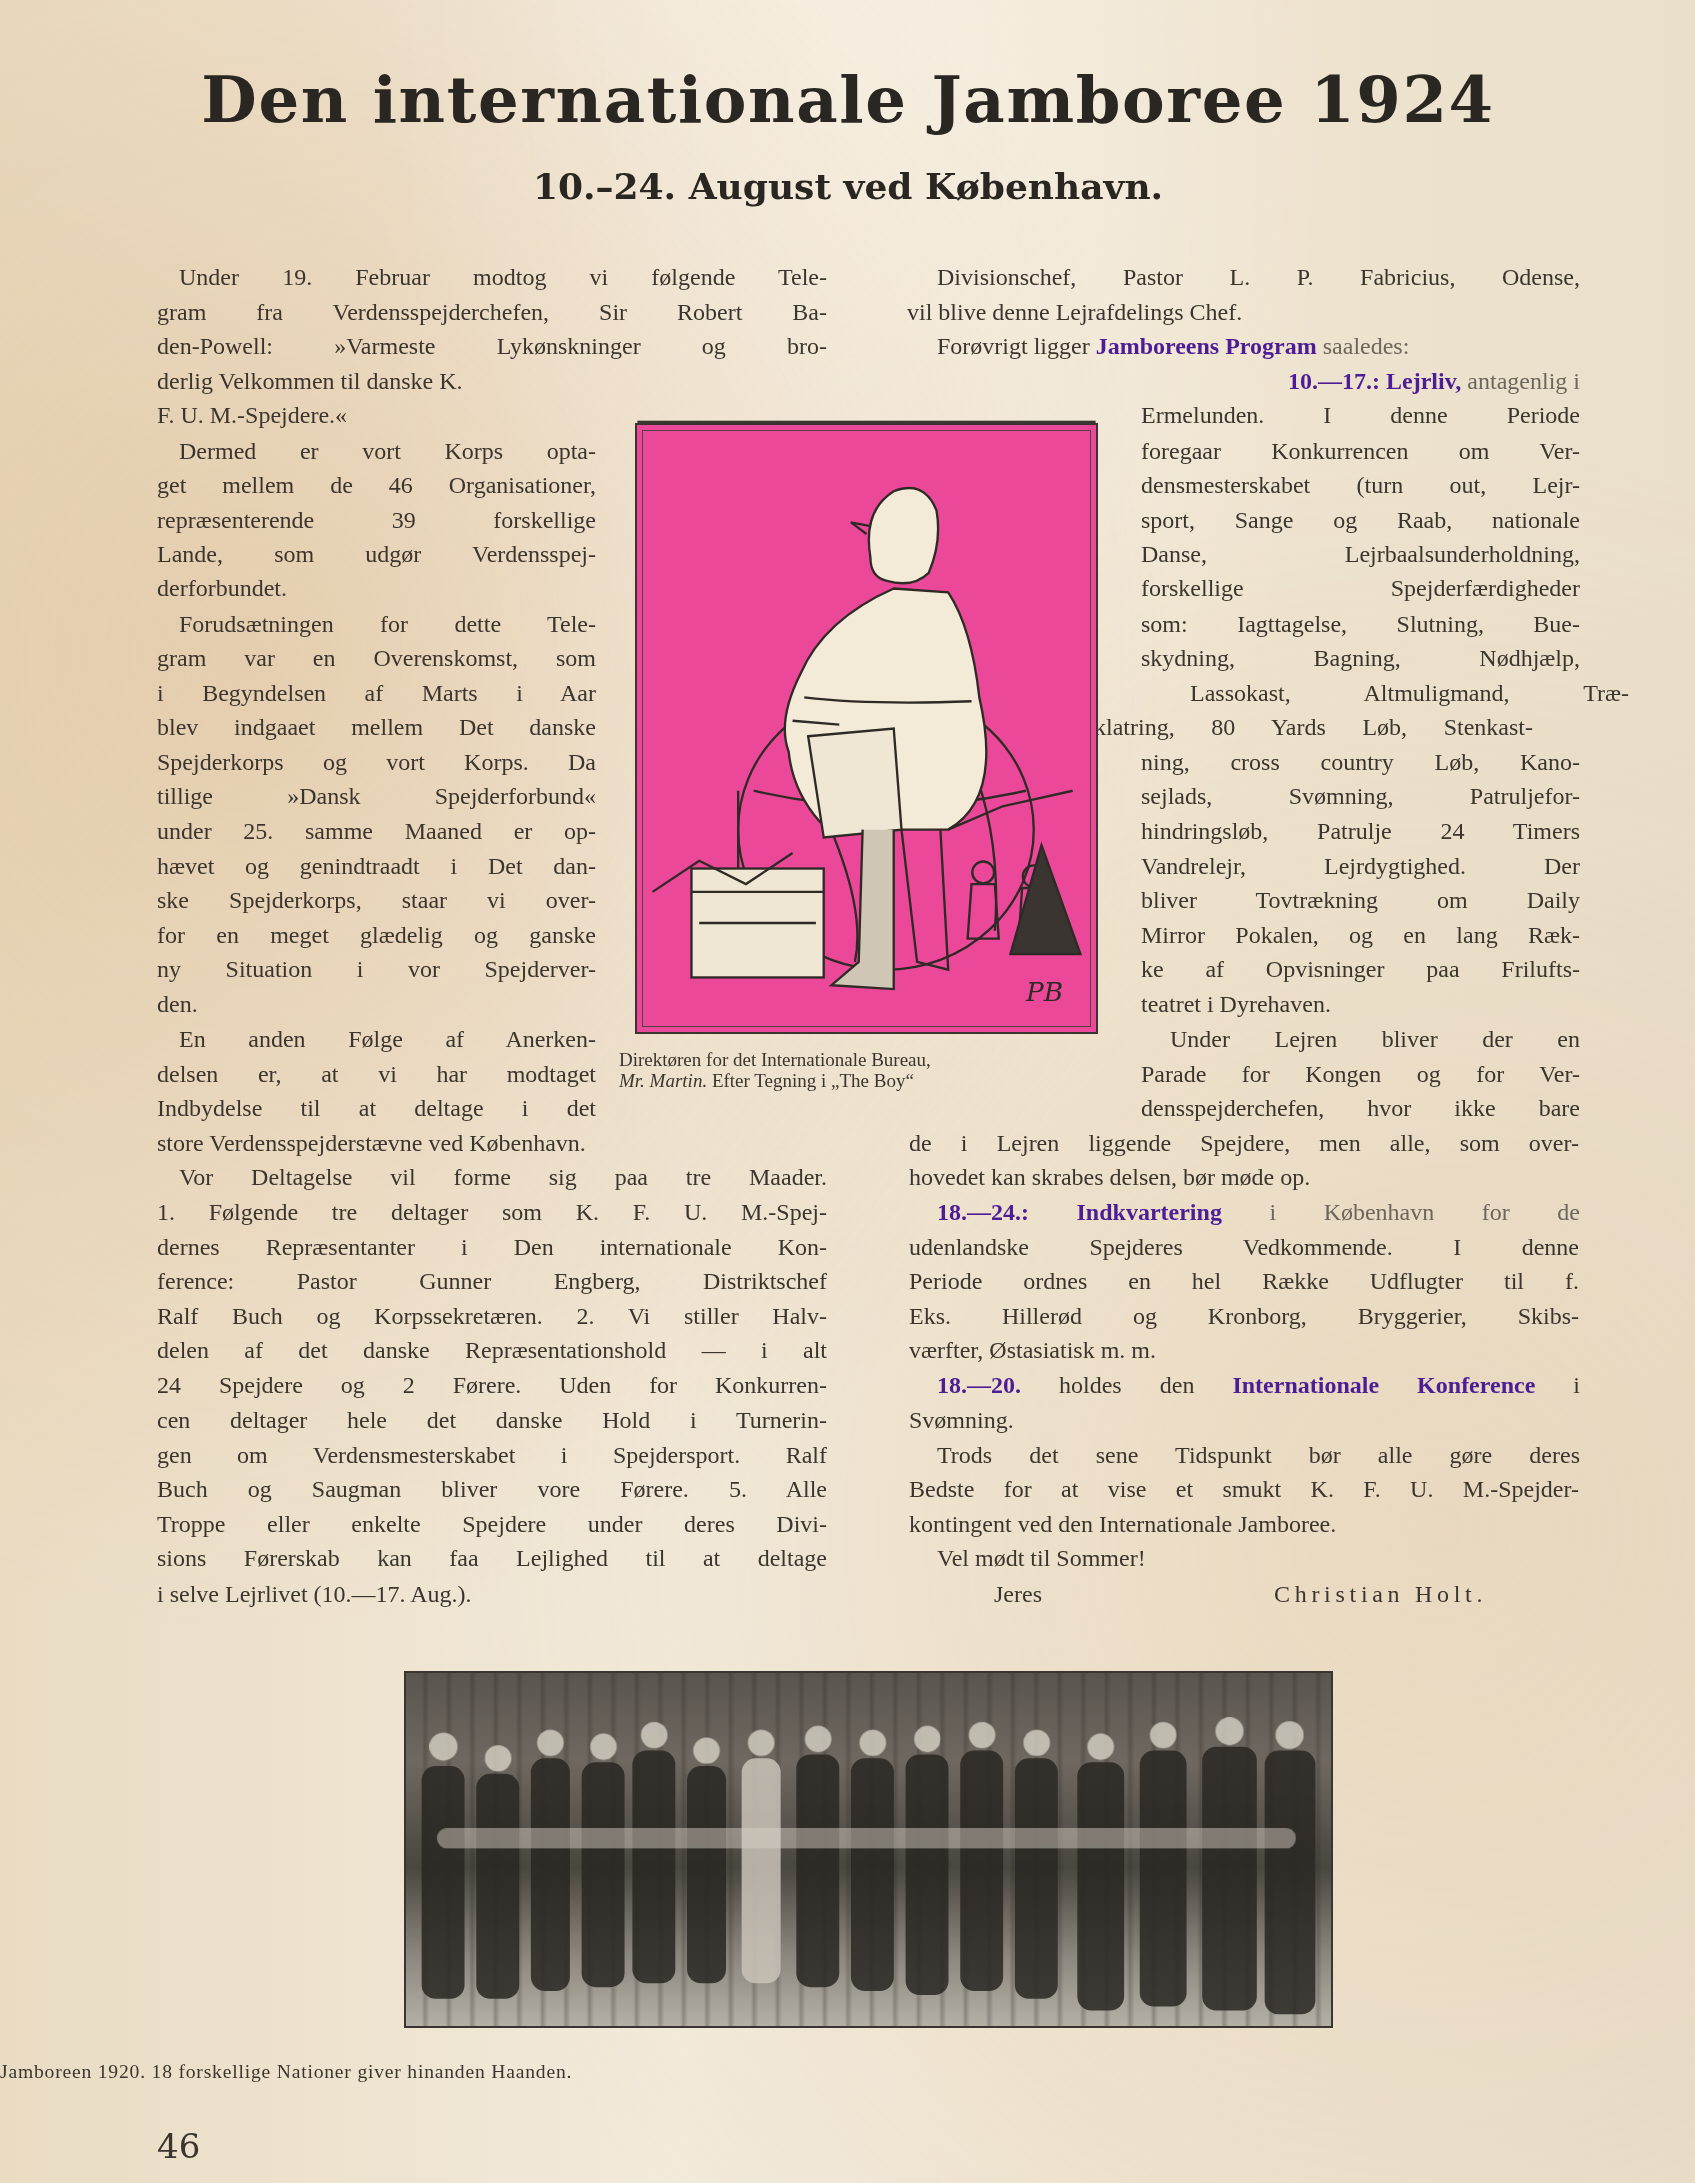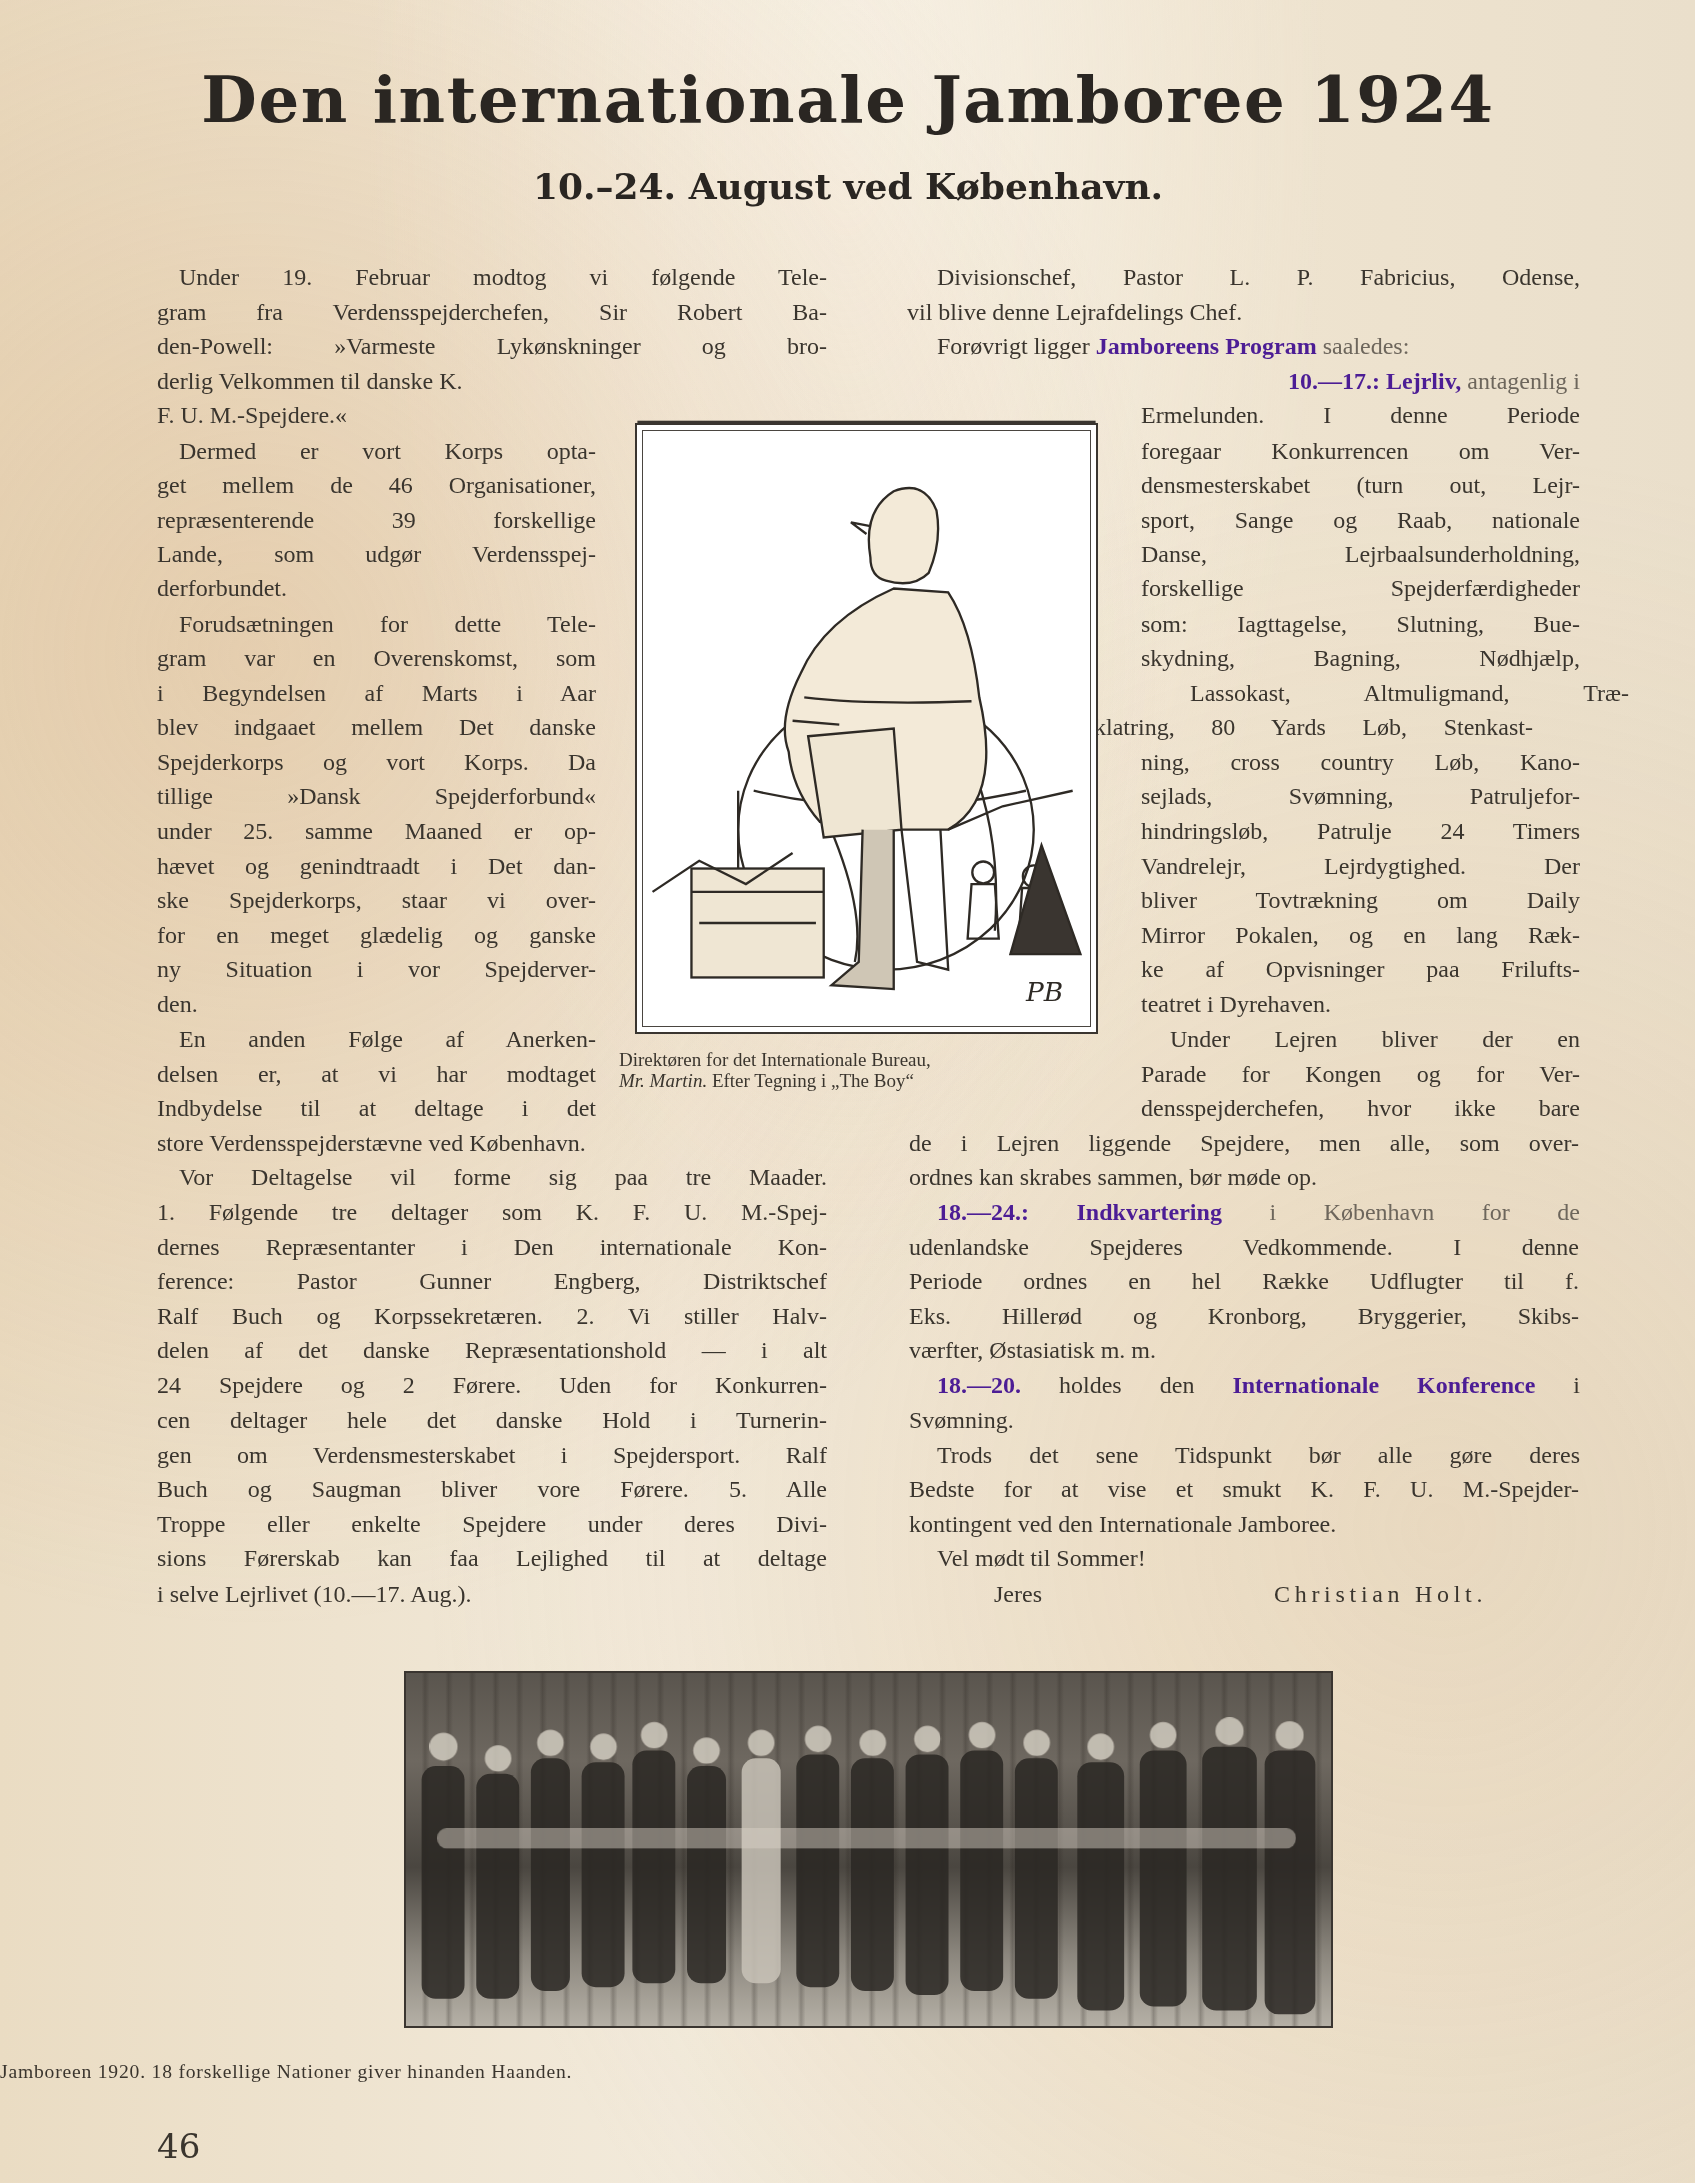--- a/index.html
+++ b/index.html
@@ -30,21 +30,21 @@
     white-space:nowrap; text-align:justify; text-align-last:justify;
     color:#3a352e;
   }
   .line.last { text-align-last:left; }
   .line.right-align { text-align:right; text-align-last:right; }
   .line b { font-weight:bold; color:#4c1d95; }
   .faded { color:#6d665c; }
   #illus {
     left:635px; top:423px; width:463px; height:611px;
     border:2.4px solid #3a3530; box-shadow: 0 -4.7px 0 -2.4px #3a3530;
-    box-sizing:border-box; background:#ffffff;
+    box-sizing:border-box; background:#ec4899;
   }
   #illus-inner { position:absolute; left:4.7px; top:4.7px; right:4.7px; bottom:4.7px; border:0.8px solid #4a4540; }
   #illus svg { position:absolute; left:0; top:0; width:100%; height:100%; }
   .cap {
     position:absolute; font-family:"Liberation Serif",serif; font-size:19px; line-height:20.4px;
     color:#3a352e; text-align:left; white-space:nowrap;
   }
   .cap i { font-style:italic; }
   #photo {
     left:404px; top:1671px; width:929px; height:357px;
@@ -130,21 +130,21 @@
   <div class="line" style="left:1141px;width:439px;top:814px">hindringsløb, Patrulje 24 Timers</div>
   <div class="line" style="left:1141px;width:439px;top:849px">Vandrelejr, Lejrdygtighed. Der</div>
   <div class="line" style="left:1141px;width:439px;top:883px">bliver Tovtrækning om Daily</div>
   <div class="line" style="left:1141px;width:439px;top:918px">Mirror Pokalen, og en lang Ræk-</div>
   <div class="line" style="left:1141px;width:439px;top:952px">ke af Opvisninger paa Frilufts-</div>
   <div class="line last" style="left:1141px;width:439px;top:987px">teatret i Dyrehaven.</div>
   <div class="line" style="left:1170px;width:410px;top:1022px">Under Lejren bliver der en</div>
   <div class="line" style="left:1141px;width:439px;top:1057px">Parade for Kongen og for Ver-</div>
   <div class="line" style="left:1141px;width:439px;top:1091px">densspejderchefen, hvor ikke bare</div>
   <div class="line" style="left:909px;width:670px;top:1126px">de i Lejren liggende Spejdere, men alle, som over-</div>
-  <div class="line last" style="left:909px;width:670px;top:1160px">ordnes kan skrabes sammen, bør møde op.</div>
+  <div class="line last" style="left:909px;width:670px;top:1160px">hovedet kan skrabes delsen, bør møde op.</div>
   <div class="line" style="left:937px;width:643px;top:1195px">
     <b>18.—24.: Indkvartering</b><span class="faded"> i København for de</span>
   </div>
   <div class="line" style="left:909px;width:670px;top:1230px">udenlandske Spejderes Vedkommende. I denne</div>
   <div class="line" style="left:909px;width:670px;top:1264px">Periode ordnes en hel Række Udflugter til f.</div>
   <div class="line" style="left:909px;width:670px;top:1299px">Eks. Hillerød og Kronborg, Bryggerier, Skibs-</div>
   <div class="line last" style="left:909px;width:670px;top:1333px">værfter, Østasiatisk m. m.</div>
   <div class="line" style="left:937px;width:643px;top:1368px">
     <b>18.—20.</b><span> holdes den </span><b>Internationale Konference</b><span> i</span>
   </div>

